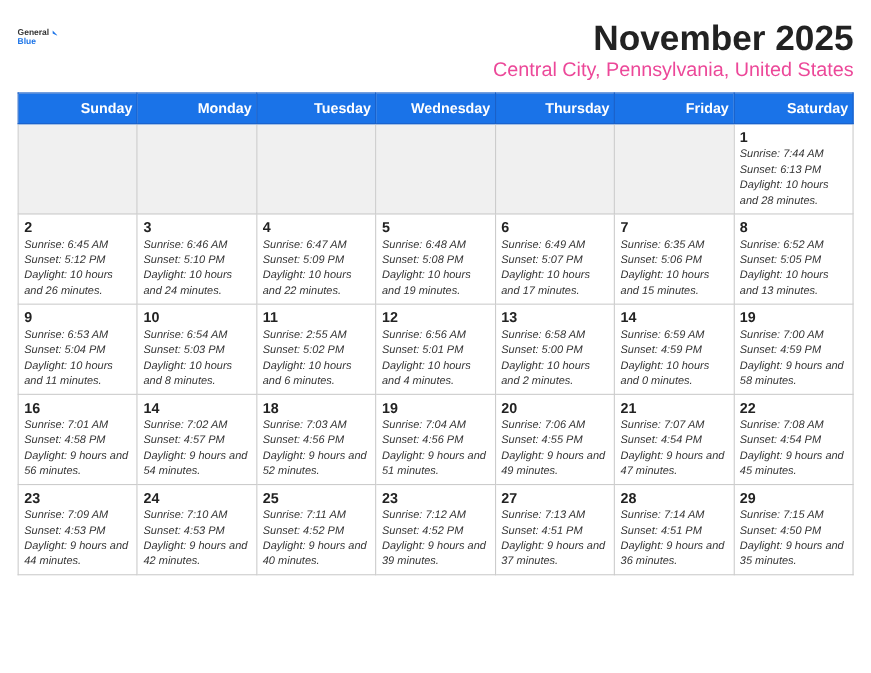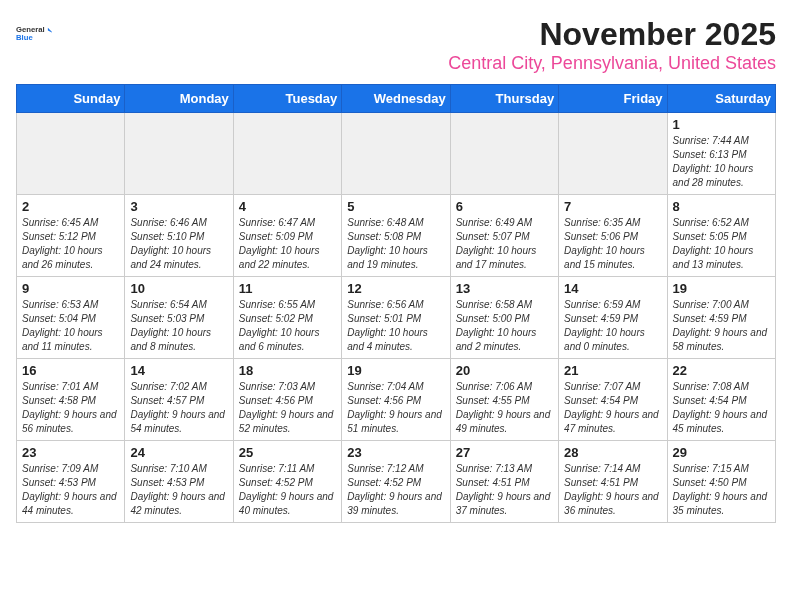--- a/index.html
+++ b/index.html
@@ -171,21 +171,21 @@
 Daylight: 10 hours and 11 minutes.</div>
         </td>
         <td>
           <span class="day-number">10</span>
           <div class="day-info">Sunrise: 6:54 AM
 Sunset: 5:03 PM
 Daylight: 10 hours and 8 minutes.</div>
         </td>
         <td>
           <span class="day-number">11</span>
-          <div class="day-info">Sunrise: 6:55 AM
+          <div class="day-info">Sunrise: 2:55 AM
 Sunset: 5:02 PM
 Daylight: 10 hours and 6 minutes.</div>
         </td>
         <td>
           <span class="day-number">12</span>
           <div class="day-info">Sunrise: 6:56 AM
 Sunset: 5:01 PM
 Daylight: 10 hours and 4 minutes.</div>
         </td>
         <td>

